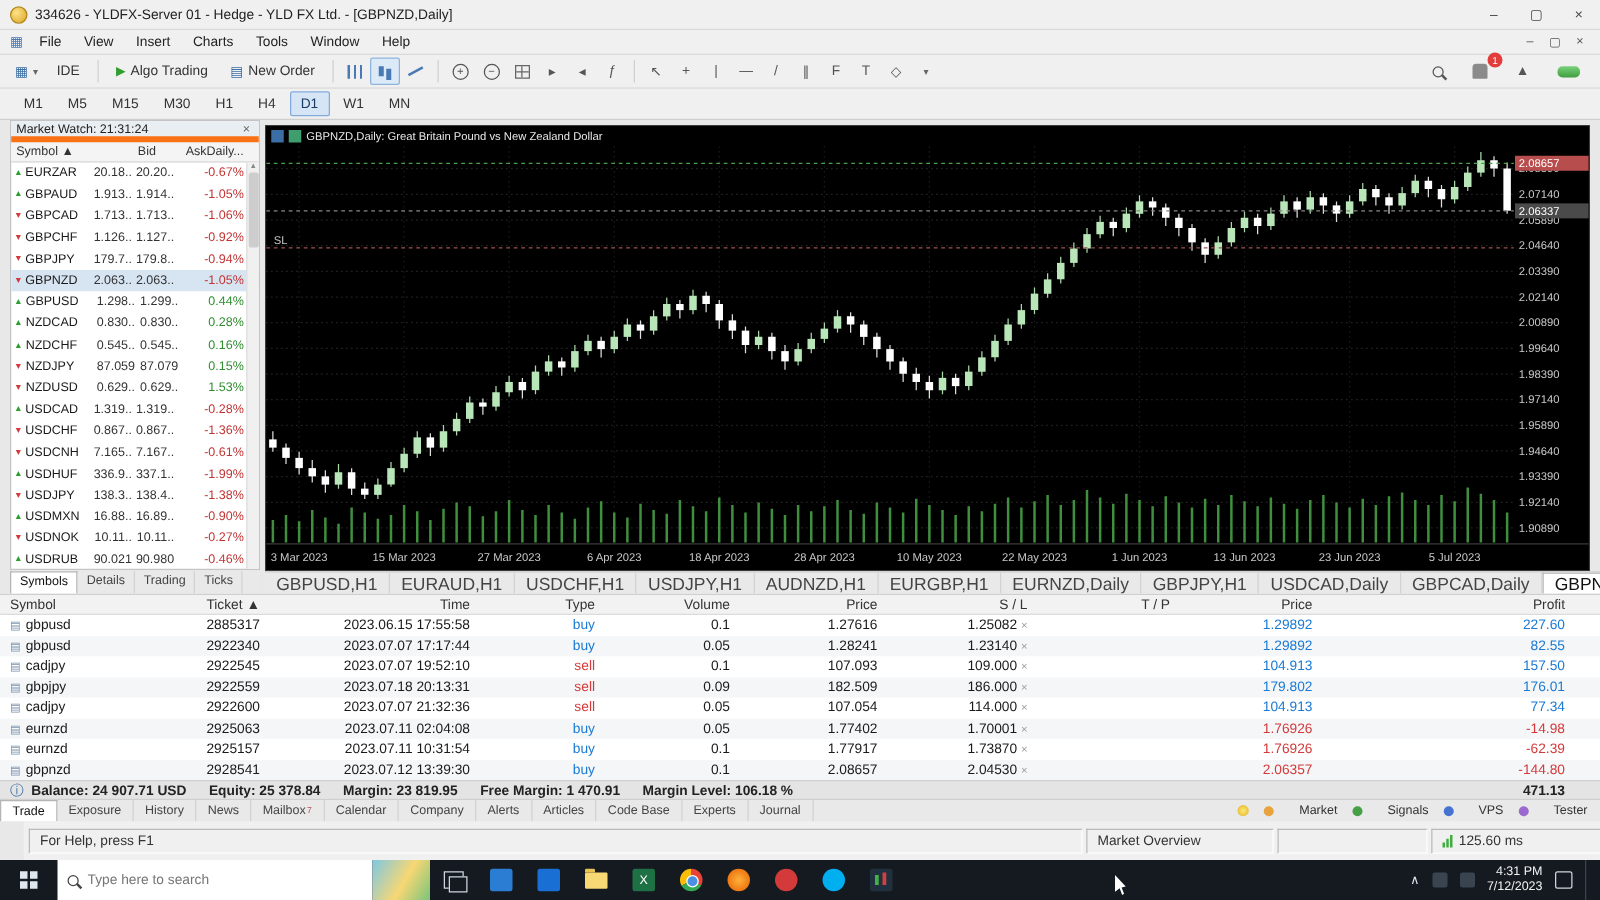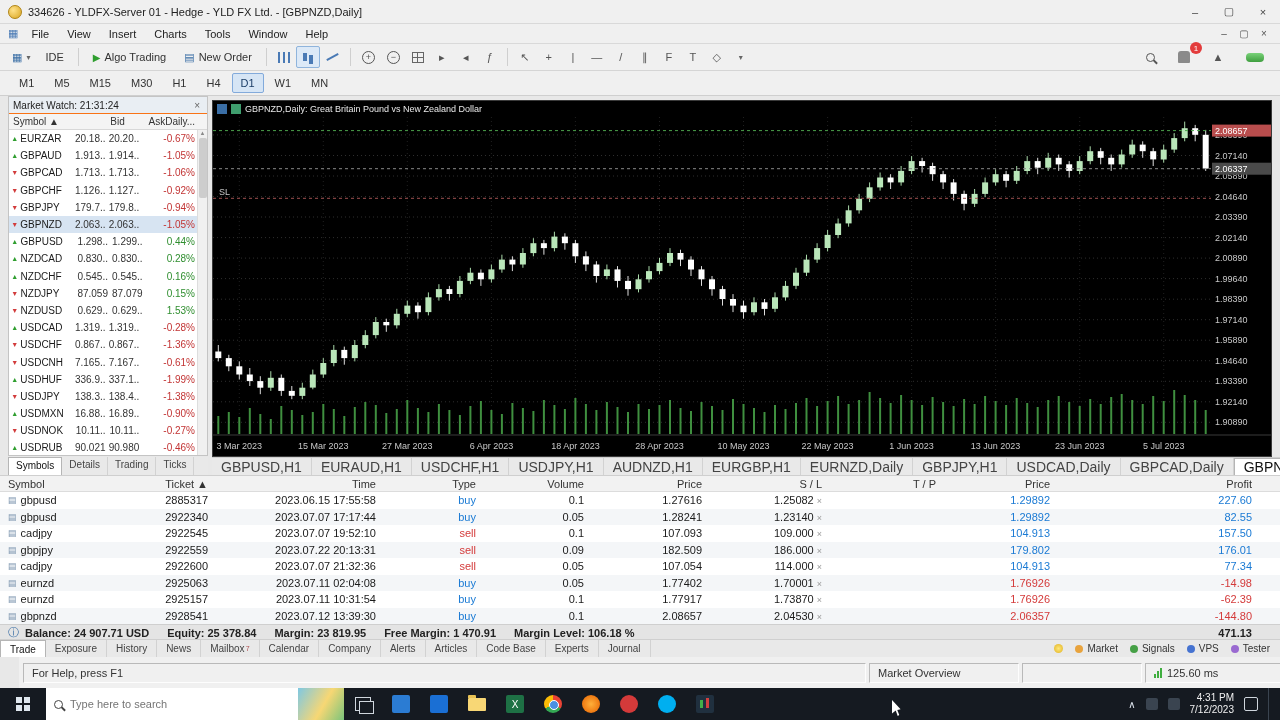--- a/index.html
+++ b/index.html
@@ -59,21 +59,21 @@
   #toolbar-right { margin-left:auto; display:flex; align-items:center; gap:10px; margin-right:10px; }
 
   #tfbar { position:absolute; left:0; top:71px; width:1280px; height:25px;
     background:#f0f0f0; border-bottom:1px solid #cfcfcf; display:flex; align-items:center; padding-left:10px; gap:2px; }
   .tfbtn { padding:3px 8px; color:#333; border:1px solid transparent; border-radius:2px; }
   .tfbtn.act { background:#d6e5f5; border-color:#82aadb; color:#1a3c66; }
 
   
   #mwatch { position:absolute; left:8px; top:96px; width:200px; height:360px;
     background:#fff; border:1px solid #c4c4c4; }
-  #mw-title { height:17px; background:#e9eef3; border-bottom:1px solid #f97316;
+  #mw-title { height:17px; background:#e9eef3; border-bottom:5px solid #f97316;
     display:flex; align-items:center; padding:0 4px; font-size:10px; color:#222; }
   #mw-close { margin-left:auto; color:#666; padding:0 3px; }
   #mw-cols { height:16px; display:flex; align-items:center; background:#f4f4f4;
     border-bottom:1px solid #d8d8d8; color:#333; font-size:10px; }
   #mw-cols .h0{ width:74px; padding-left:4px; } #mw-cols .h1{ width:46px; text-align:right; }
   #mw-cols .h2{ width:42px; text-align:right; } #mw-cols .h3{ flex:1; text-align:right; padding-right:12px; }
   #mw-list { position:absolute; top:33px; bottom:0; left:0; right:0; overflow:hidden; }
   .mwrow { height:17.2px; display:flex; align-items:center; font-size:10px; }
   .mwrow.sel { background:#d7e4f2; }
   .mwrow .arr { width:14px; text-align:center; font-size:7px; }
@@ -130,21 +130,21 @@
   #tb-balance .info { color:#3a6ea5; margin-right:6px; font-weight:normal; }
   #tb-total { margin-left:auto; padding-right:28px; }
 
   #tbtabs { position:absolute; left:0; top:639px; width:1280px; height:18px;
     background:#e9e9e9; border-top:1px solid #cfcfcf; display:flex; align-items:flex-end; }
   .tbtab { padding:2px 9px; font-size:10px; color:#444; border-right:1px solid #d2d2d2; height:17px;
     display:flex; align-items:center; gap:1px; }
   .tbtab.act { background:#fff; border:1px solid #b5b5b5; border-bottom:none; color:#111; }
   .tbtab sup { font-size:7px; color:#b05050; }
   #tbtabs-right { margin-left:auto; display:flex; align-items:center; gap:12px; padding-right:10px; height:100%; }
-  .rbtn { display:flex; align-items:center; gap:4px; font-size:10px; color:#333; }
+  .rbtn { display:flex; align-items:center; gap:20px; font-size:10px; color:#333; }
   .rdot { width:8px; height:8px; border-radius:50%; }
   .bulb { width:9px; height:9px; border-radius:50%; background:radial-gradient(#ffe87a,#e0b020); }
 
   
   #statusbar { position:absolute; left:0; top:657px; width:1280px; height:31px;
     background:#f0f0f0; display:flex; align-items:center; padding:0 4px; gap:3px;margin-left:19px; }
   .seg { height:20px; display:flex; align-items:center; padding:0 8px; background:#f0f0f0;
     border:1px solid; border-color:#b9b9b9 #fdfdfd #fdfdfd #b9b9b9; color:#333; }
   .seg.grow { flex:1; }
   .sigbars { display:flex; align-items:flex-end; gap:1px; margin-right:5px; }
@@ -916,21 +916,21 @@
         <div class="c7"></div>
         <div class="c8 pos">104.913</div>
         <div class="c9 pos">157.50</div>
       </div>
       <div class="trow">
         <div class="c0">
           <span class="doc-ic">▤</span>
           <span>gbpjpy</span>
         </div>
         <div class="c1">2922559</div>
-        <div class="c2">2023.07.22 20:13:31</div>
+        <div class="c2">2023.07.18 20:13:31</div>
         <div class="c3 sell">sell</div>
         <div class="c4">0.09</div>
         <div class="c5">182.509</div>
         <div class="c6"><span>186.000</span><span class="slx">×</span></div>
         <div class="c7"></div>
         <div class="c8 pos">179.802</div>
         <div class="c9 pos">176.01</div>
       </div>
       <div class="trow">
         <div class="c0">

